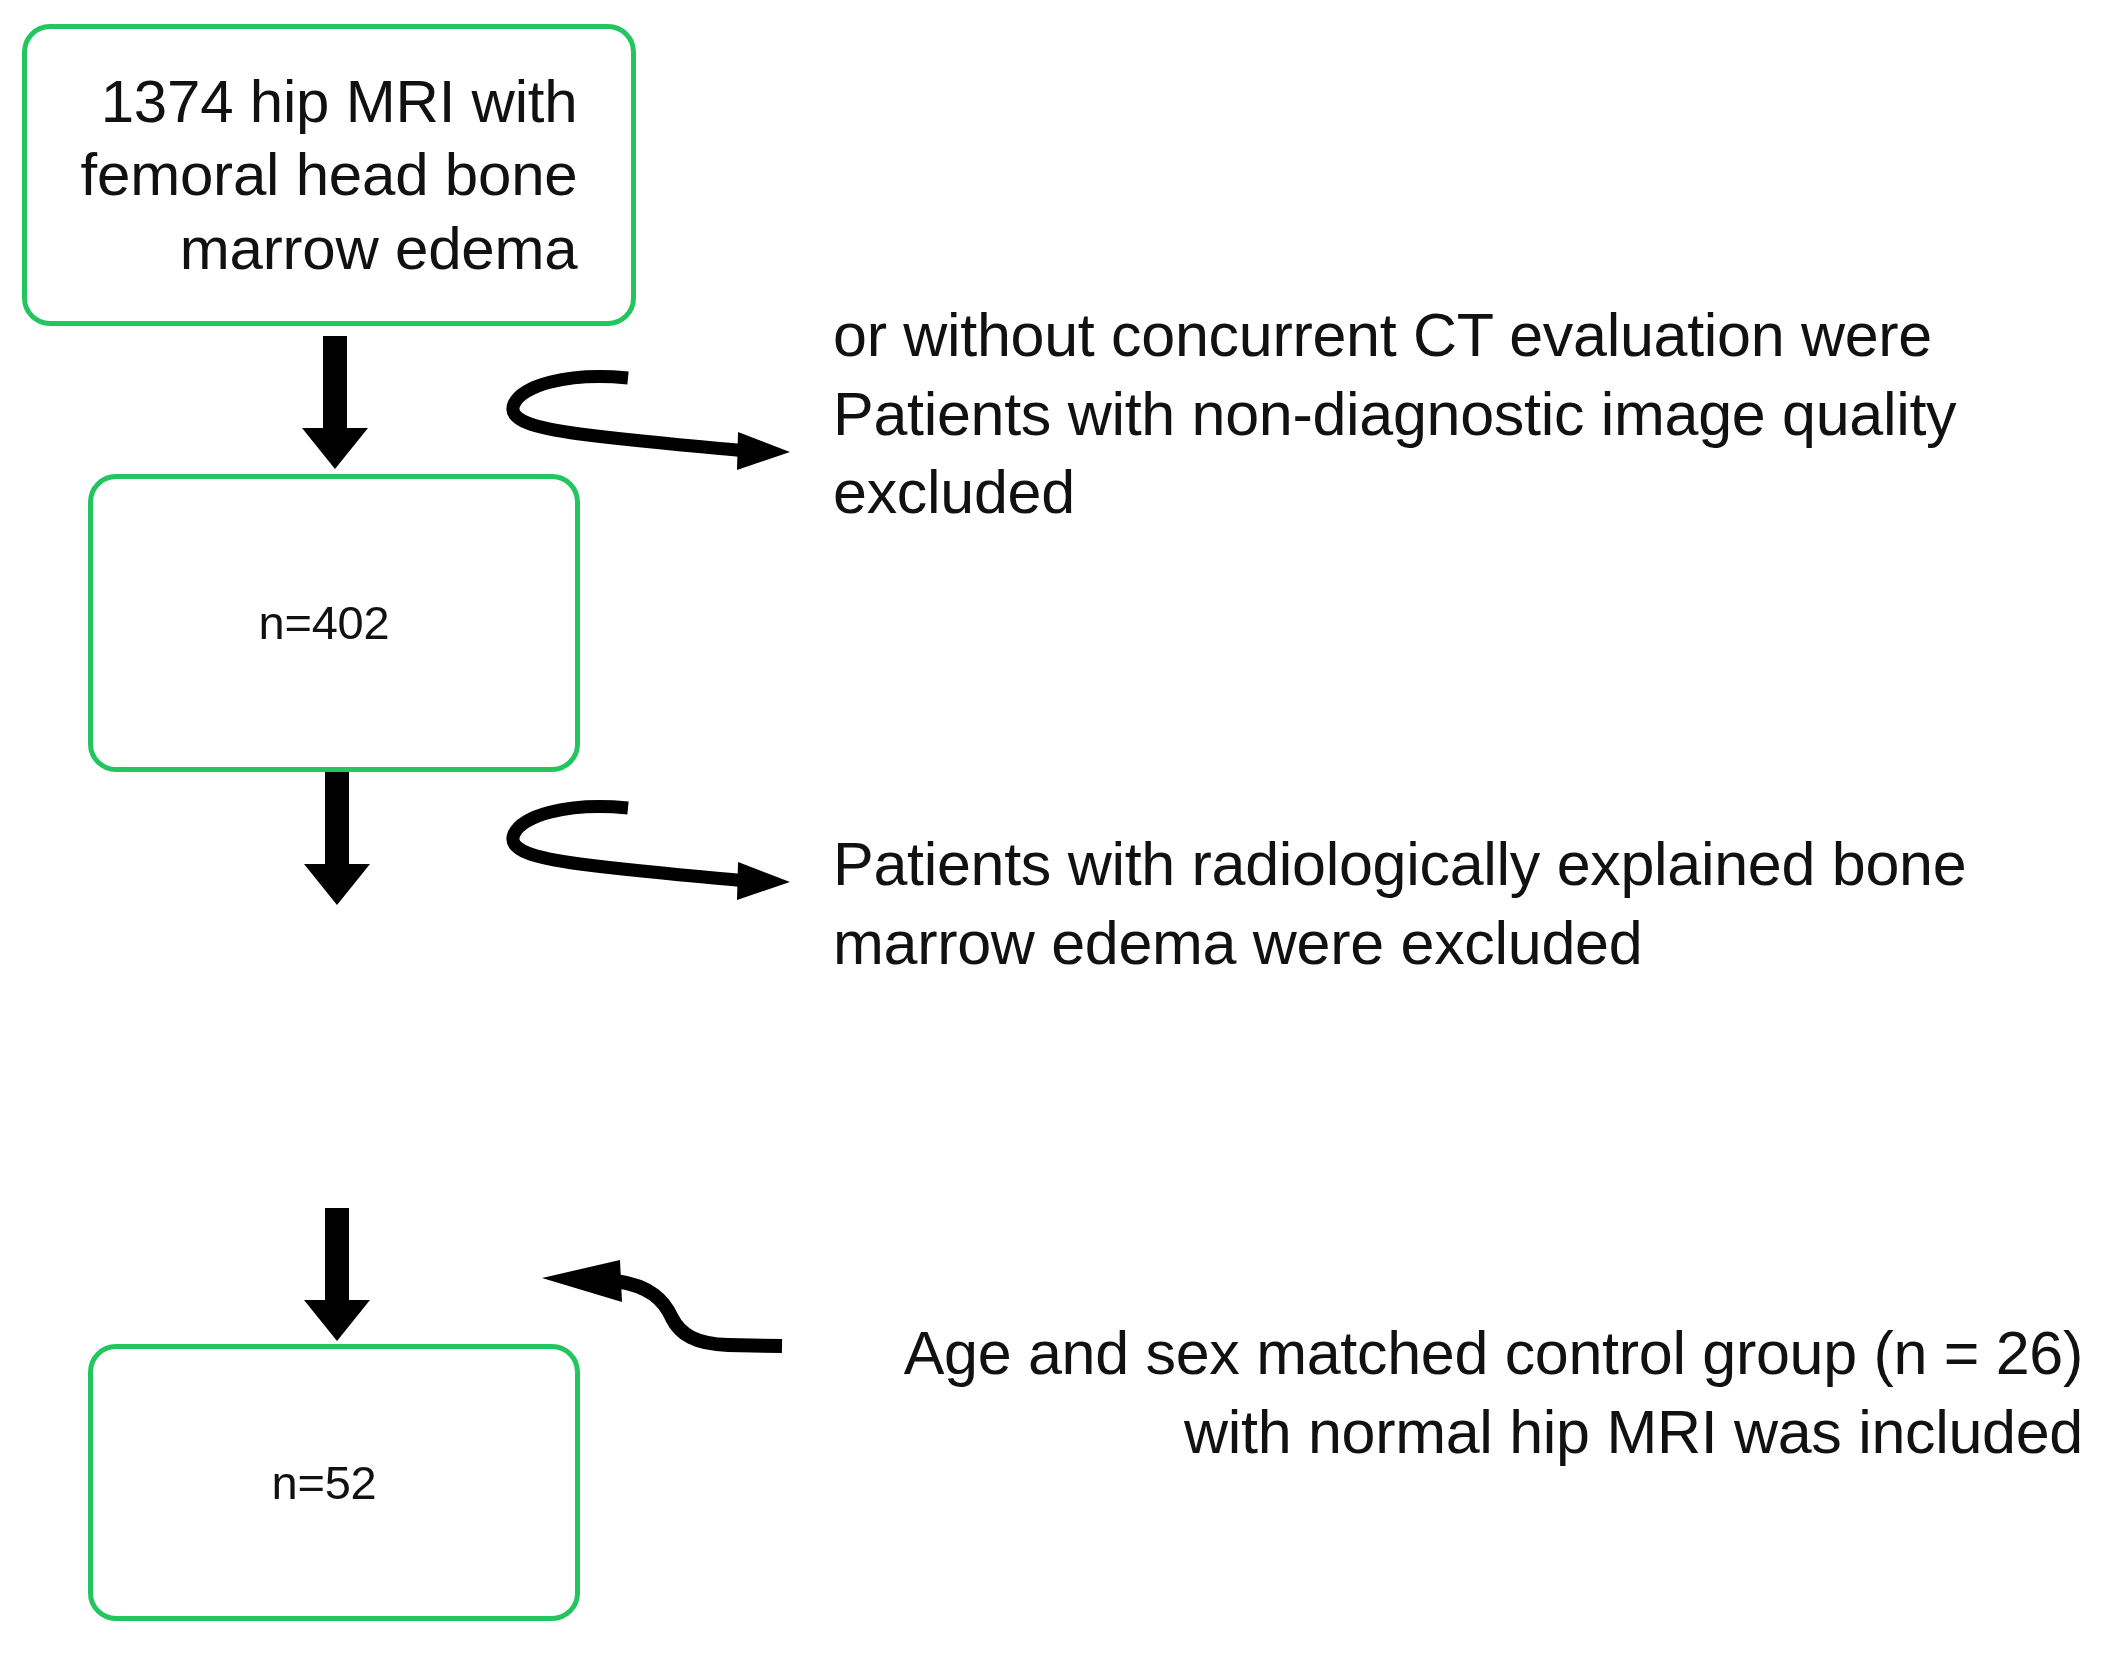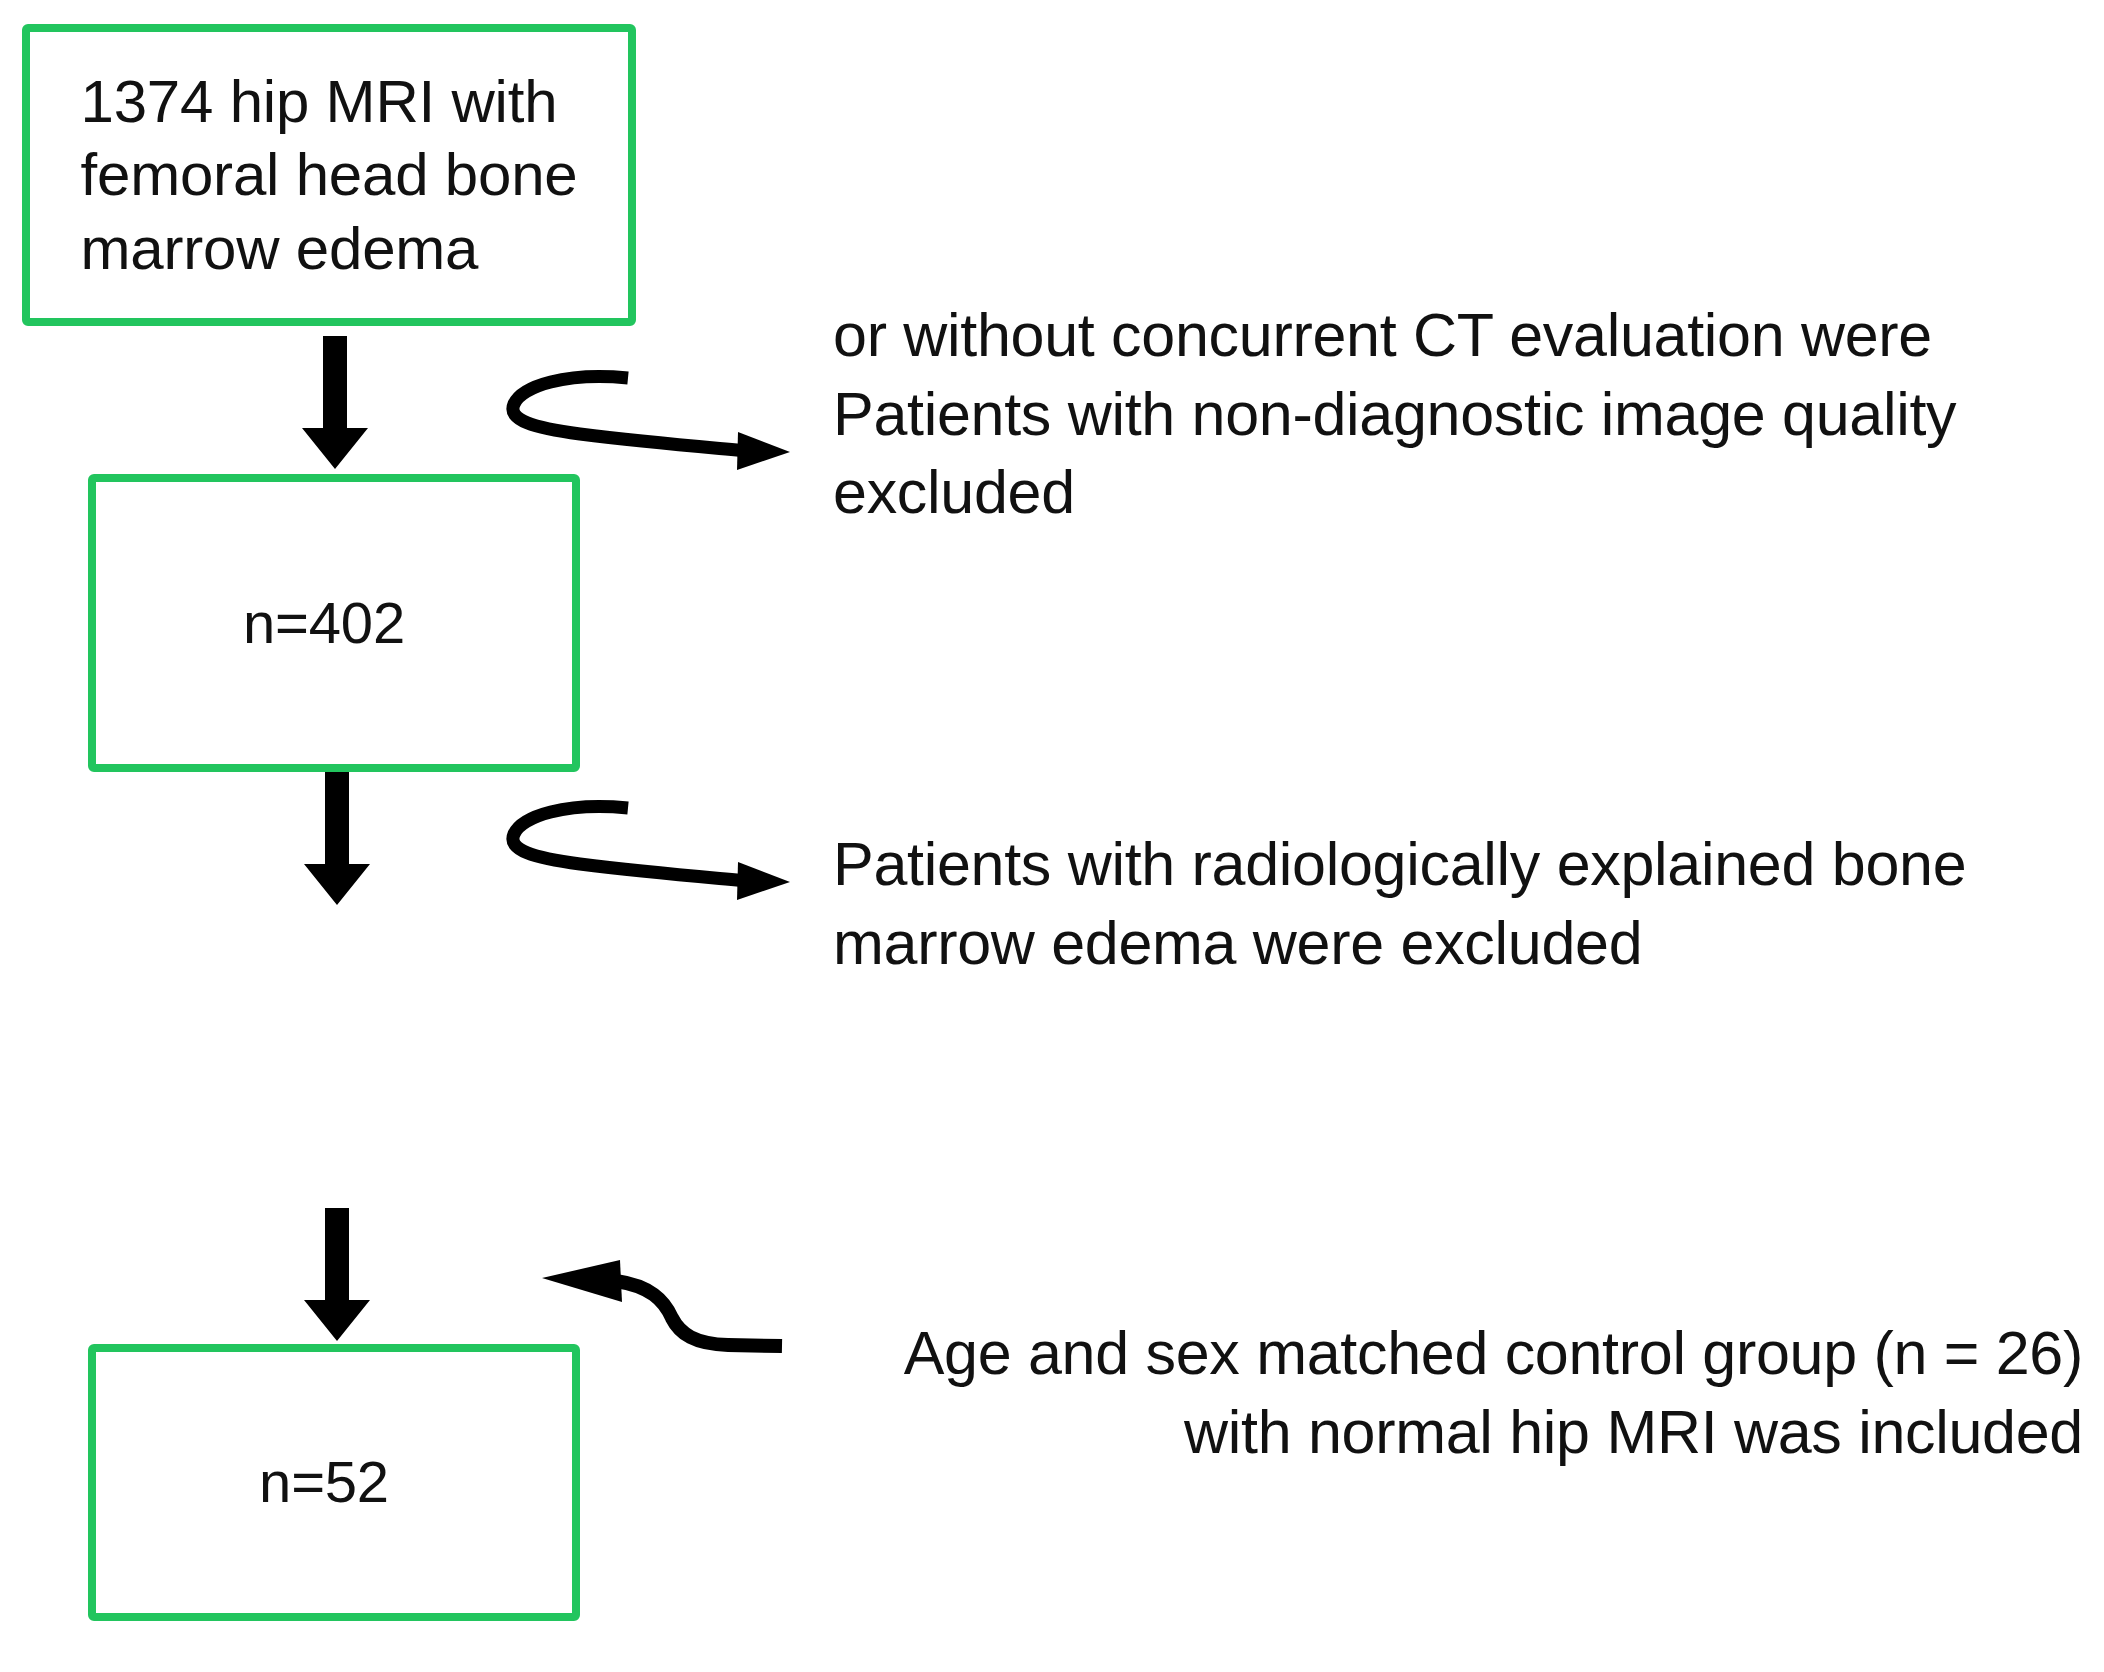--- a/index.html
+++ b/index.html
@@ -14,27 +14,27 @@
   #canvas {
     position: relative;
     width: 2104px;
     height: 1672px;
     background: #ffffff;
     overflow: hidden;
   }
   .flow-box {
     position: absolute;
     box-sizing: border-box;
-    border: 8px solid #22c55e;
-    border-radius: 6px;
+    border: 5px solid #22c55e;
+    border-radius: 28px;
     background: #ffffff;
     display: flex;
     align-items: center;
     justify-content: center;
-    text-align: left;
+    text-align: right;
   }
   .flow-box .box-text {
     font-size: 60px;
     line-height: 1.22;
     letter-spacing: -0.2px;
     color: #111111;
     white-space: pre-line;
     padding: 0 14px;
   }
   .box-top {
@@ -57,21 +57,21 @@
   }
   .box-52 {
     left: 88px;
     top: 1344px;
     width: 492px;
     height: 277px;
   }
   .box-402 .box-text,
   .box-26 .box-text,
   .box-52 .box-text {
-    font-size: 58px;
+    font-size: 47px;
     transform: translateX(-10px);
   }
 
   .vsvg, .csvg {
     position: absolute;
     overflow: visible;
     pointer-events: none;
   }
 
   .ann-text {

